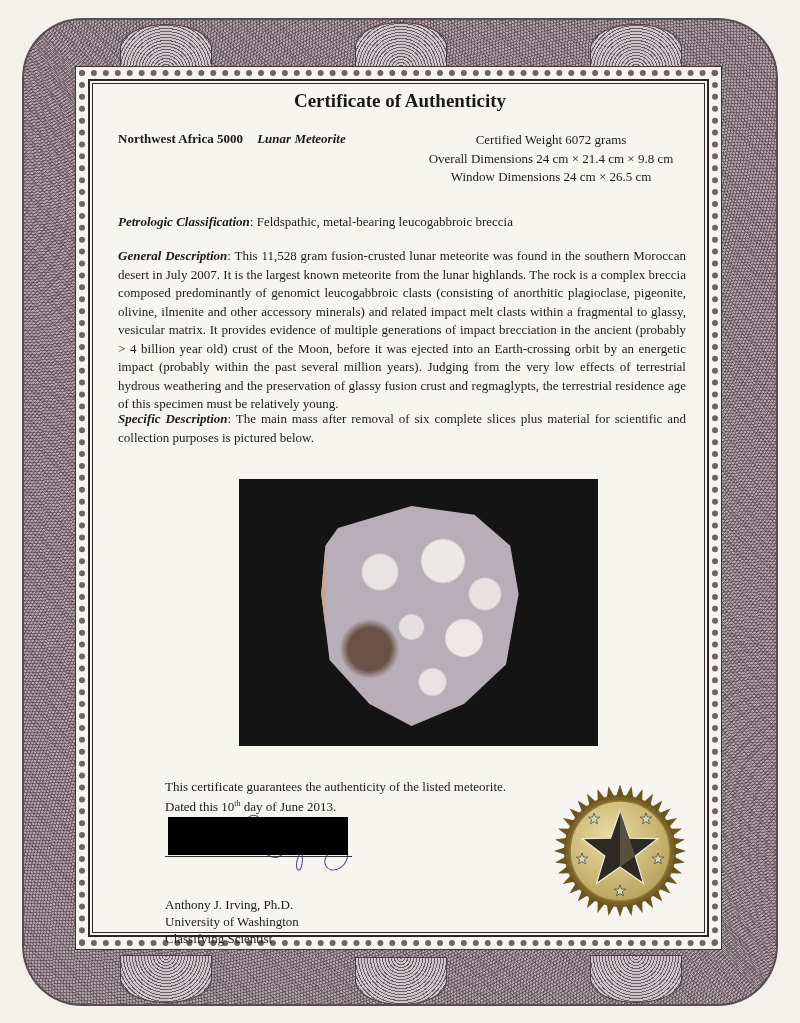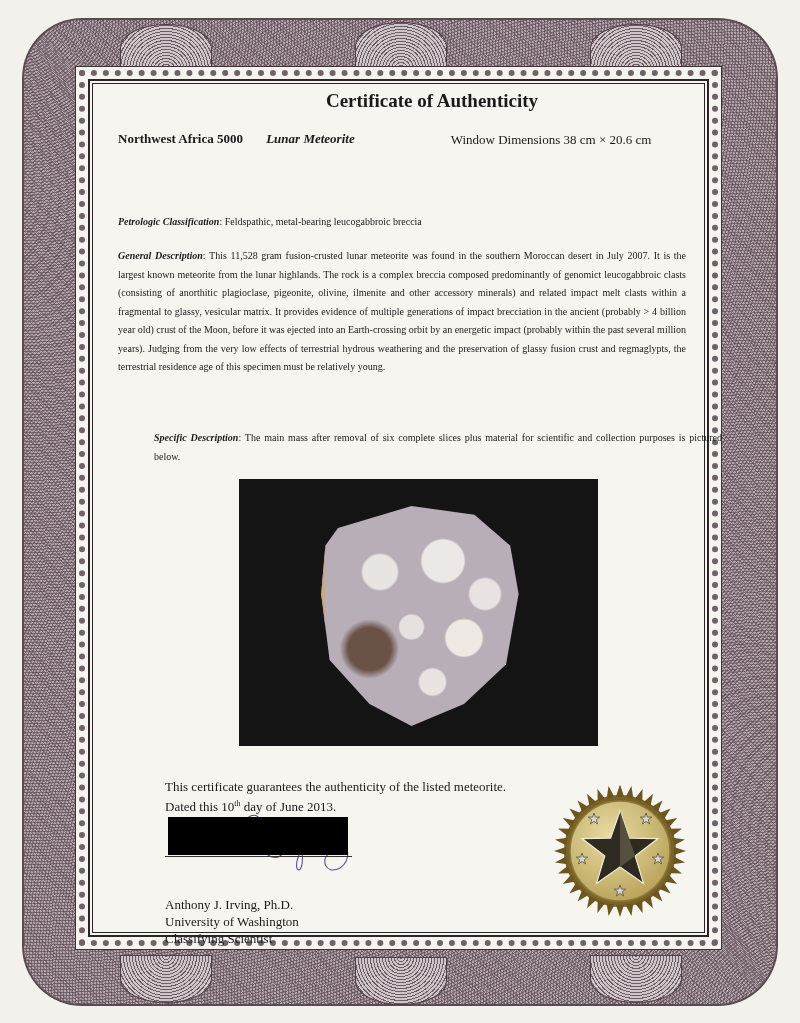--- a/index.html
+++ b/index.html
@@ -40,31 +40,31 @@
     border:2px solid #2d2428;
   }
   .inner-line2 {
     position:absolute; left:16px; top:16px; right:16px; bottom:16px;
     border:1px solid #2d2428;
     background:#f7f5f0;
   }
   .content { position:absolute; left:88px; top:80px; width:624px; }
   .title {
     position:absolute; left:0; top:10px; width:624px; text-align:center;
-    font-weight:bold; font-size:19px;padding-left:32px;
+    font-weight:bold; font-size:19px;
   }
   .heading-left {
     position:absolute; left:30px; top:51px; font-size:13px; font-weight:bold; white-space:nowrap;
   }
-  .heading-left i { margin-left:20px; }
+  .heading-left i { margin-left:11px; }
   .specs {
     position:absolute; left:318px; top:51px; width:290px; text-align:center; font-size:13px; line-height:18.5px;
   }
   .para {
-    position:absolute; left:30px; width:568px; font-size:10px; line-height:18.5px; text-align:justify;
+    position:absolute; left:30px; width:568px; font-size:13px; line-height:18.5px; text-align:justify;
   }
   .para b { font-style:italic; }
   .photo {
     position:absolute; left:239px; top:479px; width:359px; height:267px;
     background:#141414; overflow:hidden;
   }
   .rock {
     position:absolute; left:78px; top:27px; width:210px; height:220px;
     background:
       radial-gradient(circle at 30% 30%, #e9e4e4 0 8%, transparent 9%),
@@ -107,32 +107,34 @@
 
 <div class="content">
   <div class="title">Certificate of Authenticity</div>
 
   <div class="heading-left">
     <span>Northwest Africa 5000</span>
     <i>Lunar Meteorite</i>
   </div>
 
   <div class="specs">
-    <div>Window Dimensions 38 cm × 20.6 cm</div>
+    <div>Certified Weight 6072 grams</div>
+    <div>Overall Dimensions 24 cm × 21.4 cm × 9.8 cm</div>
+    <div>Window Dimensions 24 cm × 26.5 cm</div>
   </div>
 
   <div class="para" style="top:133px;">
     <b>Petrologic Classification</b><span>: Feldspathic, metal-bearing leucogabbroic breccia</span>
   </div>
 
   <div class="para" style="top:167px;">
     <b>General Description</b><span>: This 11,528 gram fusion-crusted lunar meteorite was found in the southern Moroccan desert in July 2007.  It is the largest known meteorite from the lunar highlands.  The rock is a complex breccia composed predominantly of genomict leucogabbroic clasts (consisting of anorthitic plagioclase, pigeonite, olivine, ilmenite and other accessory minerals) and related impact melt clasts within a fragmental to glassy, vesicular matrix.  It provides evidence of multiple generations of impact brecciation in the ancient (probably &gt; 4 billion year old) crust of the Moon, before it was ejected into an Earth-crossing orbit by an energetic impact (probably within the past several million years).  Judging from the very low effects of terrestrial hydrous weathering and the preservation of glassy fusion crust and regmaglypts, the terrestrial residence age of this specimen must be relatively young.</span>
   </div>
 
-  <div class="para" style="top:349px;margin-left:36px;">
+  <div class="para" style="top:330px;">
     <b>Specific Description</b><span>: The main mass after removal of six complete slices plus material for scientific and collection purposes is pictured below.</span>
   </div>
 </div>
 
 <div class="photo">
   <div class="rock"></div>
 </div>
 
 <div class="footer-text">
   <div>This certificate guarantees the authenticity of the listed meteorite.</div>

